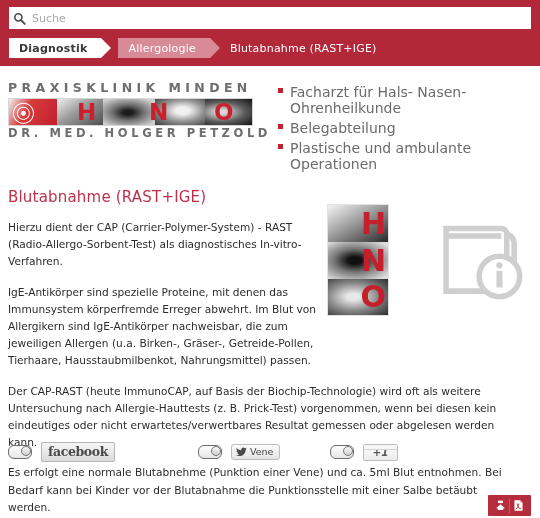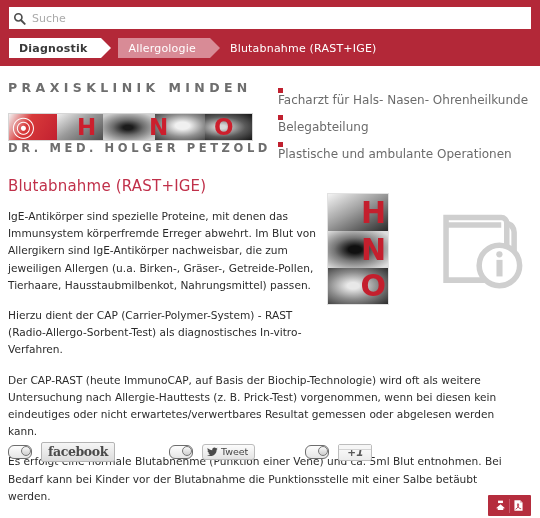--- a/index.html
+++ b/index.html
@@ -100,21 +100,21 @@
     padding: 14px 8px 0 8px;
   }
   .logo-block { width: 245px; flex: 0 0 auto; }
   .logo-top, .logo-bottom {
     color: #6e6e6e;
     font-weight: bold;
     font-size: 12.5px;
     letter-spacing: 4.4px;
     white-space: nowrap;
   }
-  .logo-top { margin-bottom: 18px; }
+  .logo-top { margin-bottom: 3px; }
   .logo-bottom { margin-top: 0; font-size: 11.5px; letter-spacing: 3.6px; }
   .logo-strip {
     height: 28px;
     width: 245px;
     position: relative;
     overflow: hidden;
     background: #8d8d8d;
     border: 1px solid #d6d6d6;
     box-sizing: border-box;
   }
@@ -153,23 +153,22 @@
 
   .claims {
     margin-left: 25px;
     padding-top: 4px;
     flex: 1 1 auto;
   }
   .claim-item {
     display: flex;
     align-items: flex-start;
     margin-bottom: 4px;
-    font-size: 12px;
+    font-size: 14px;
     color: #6b6b6b;
-    flex-direction: column;
   }
   .claim-bullet {
     width: 5px; height: 5px;
     background: #c0202f;
     margin-right: 7px;
     margin-top: 4px;
     flex: 0 0 auto;
   }
 
   
@@ -237,21 +236,21 @@
   
   .social-row {
     position: absolute;
     left: 8px;
     top: 442px;
     width: 330px;
     display: flex;
     align-items: center;
   }
   .social-item { display: flex; align-items: center; }
-  .si-1 { margin-right: 54px; }
+  .si-1 { margin-right: 83px; }
   .si-2 { margin-right: 50px; }
   .toggle {
     width: 22px; height: 12px;
     border-radius: 6px;
     border: 1px solid #6d6d6d;
     background: linear-gradient(#fdfdfd,#e6e6e6);
     position: relative;
     margin-right: 9px;
     flex: 0 0 auto;
   }
@@ -409,43 +408,43 @@
         <path d="M12 26 h60"></path>
         <path d="M78 24 q8 3 8 10 v48"></path>
       </g>
       <circle cx="70" cy="70" r="22" fill="#ffffff" stroke="#cfcfcf" stroke-width="6"></circle>
       <circle cx="70" cy="58" r="3.4" fill="#cfcfcf"></circle>
       <rect x="66.8" y="64" width="6.6" height="18" fill="#cfcfcf"></rect>
     </svg>
   </div>
 
   <div class="text-col">
+    <p class="para">Hierzu dient der CAP (Carrier-Polymer-System) - RAST (Radio-Allergo-Sorbent-Test) als diagnostisches In-vitro-Verfahren.</p>
     <p class="para">IgE-Antikörper sind spezielle Proteine, mit denen das Immunsystem körperfremde Erreger abwehrt. Im Blut von Allergikern sind IgE-Antikörper nachweisbar, die zum jeweiligen Allergen (u.a. Birken-, Gräser-, Getreide-Pollen, Tierhaare, Hausstaubmilbenkot, Nahrungsmittel) passen.</p>
-    <p class="para">Hierzu dient der CAP (Carrier-Polymer-System) - RAST (Radio-Allergo-Sorbent-Test) als diagnostisches In-vitro-Verfahren.</p>
   </div>
 
   <p class="para para-wide">Der CAP-RAST (heute ImmunoCAP, auf Basis der Biochip-Technologie) wird oft als weitere Untersuchung nach Allergie-Hauttests (z. B. Prick-Test) vorgenommen, wenn bei diesen kein eindeutiges oder nicht erwartetes/verwertbares Resultat gemessen oder abgelesen werden kann.</p>
   <p class="para para-wide">Es erfolgt eine normale Blutabnehme (Punktion einer Vene) und ca. 5ml Blut entnohmen. Bei Bedarf kann bei Kinder vor der Blutabnahme die Punktionsstelle mit einer Salbe betäubt werden.</p>
 
 </div>
 
 <div class="social-row">
 
   <div class="social-item si-1">
     <span class="toggle"></span>
     <span class="btn-fb">facebook</span>
   </div>
 
   <div class="social-item si-2">
     <span class="toggle"></span>
     <span class="btn-tweet">
       <svg class="bird" viewBox="0 0 16 14">
         <path d="M15.6 2.1c-.6.3-1.2.4-1.8.5.6-.4 1.1-1 1.3-1.7-.6.4-1.3.6-2 .8C12.5 1 11.7.6 10.8.6 9 .6 7.6 2 7.6 3.7c0 .3 0 .5.1.7-2.7-.1-5-1.4-6.6-3.3-.3.5-.4 1-.4 1.6 0 1.1.6 2.1 1.4 2.6-.5 0-1-.2-1.4-.4 0 1.5 1.1 2.8 2.6 3.1-.3.1-.6.1-.9.1-.2 0-.4 0-.6-.1.4 1.3 1.6 2.2 3 2.2-1.1.8-2.5 1.3-4 1.3H0c1.4.9 3.1 1.4 4.9 1.4 5.9 0 9.1-4.7 9.1-8.8v-.4c.6-.4 1.2-1 1.6-1.6z" fill="#4a4a4a"></path>
       </svg>
-      <span>Tweet</span>
+      <span>Vene</span>
     </span>
   </div>
 
   <div class="social-item">
     <span class="toggle"></span>
     <span class="btn-plusone">+1</span>
   </div>
 
 </div>
 

